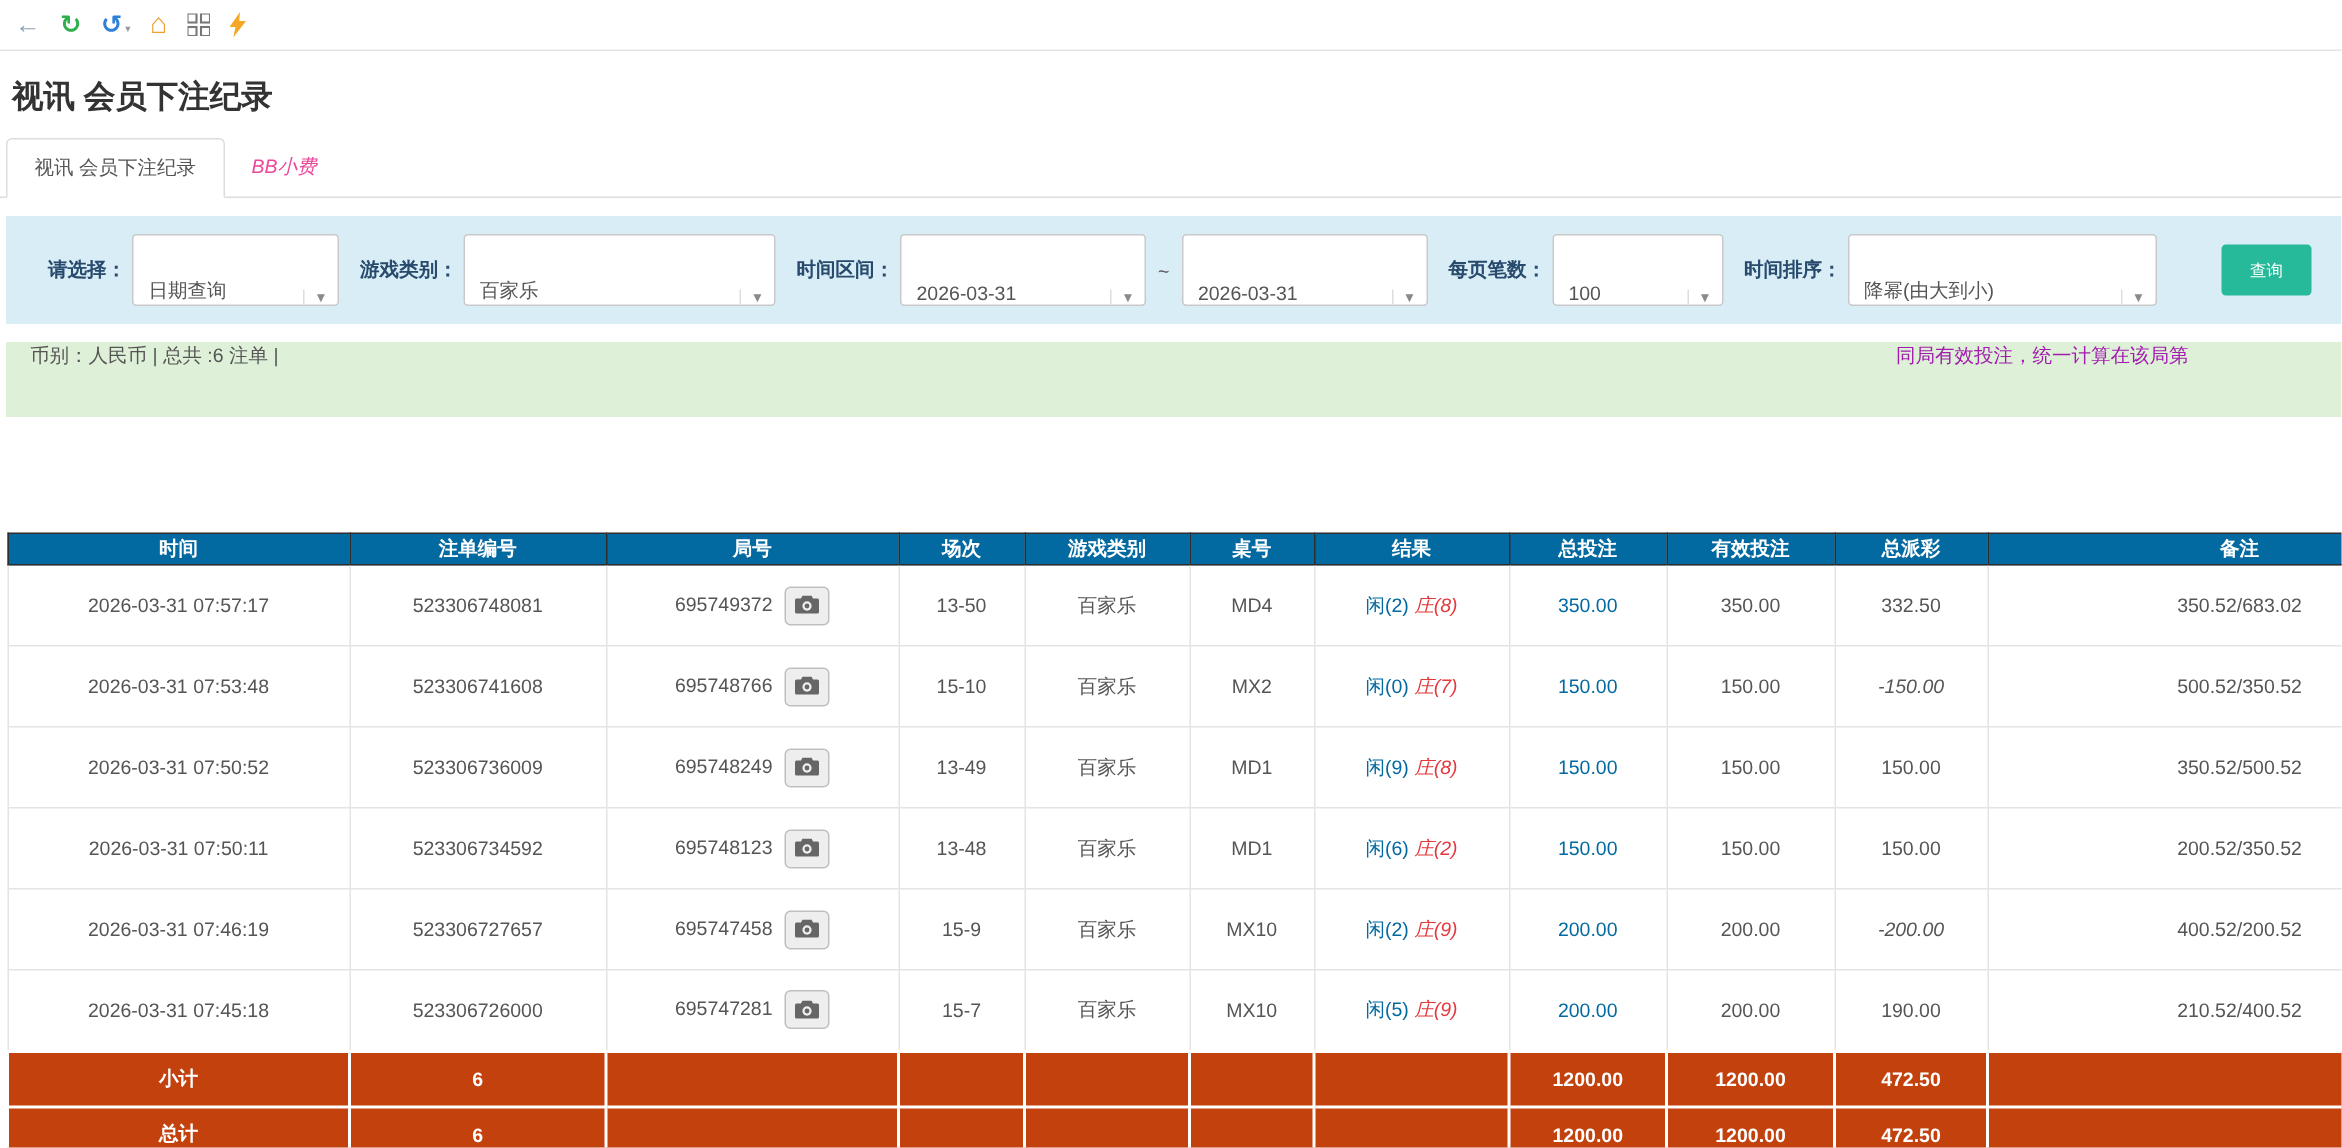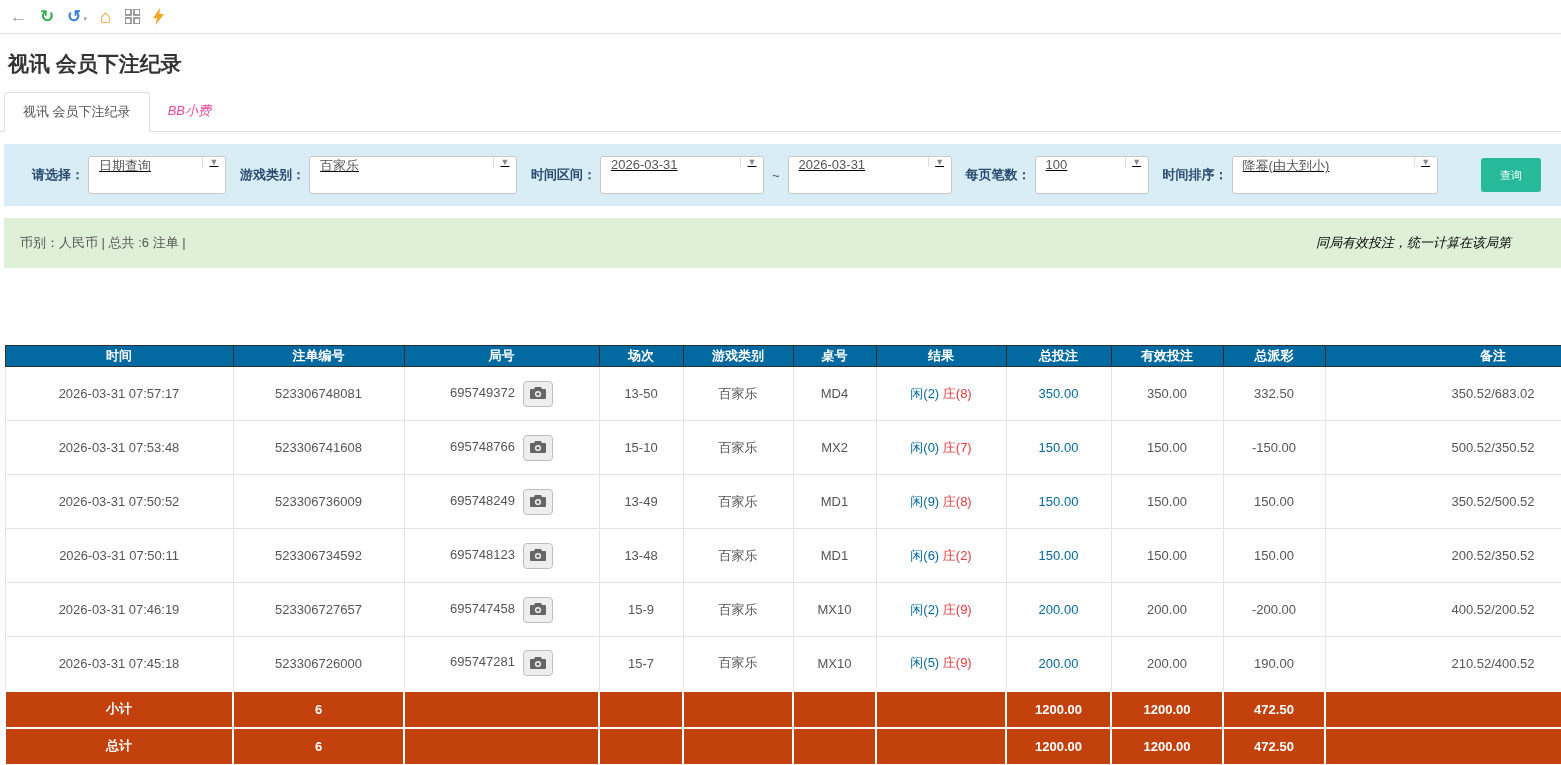--- a/index.html
+++ b/index.html
@@ -26,48 +26,48 @@
   .tabs { display:flex; border-bottom:1px solid #ddd; padding-left:4px; }
   .tab { padding:10px 18px; font-size:13px; cursor:pointer; margin-bottom:-1px; white-space:nowrap; }
   .tab.active { background:#fff; border:1px solid #ddd; border-bottom:1px solid #fff;
     border-radius:4px 4px 0 0; color:#555; }
   .tab.inactive { color:#ec4899;font-style:italic; }
 
   .filter-bar { margin:12px 0 0 4px; background:#d9edf7; display:flex; align-items:center;
     padding:12px 26px; }
   .f-label { color:#274a6d; font-weight:bold; font-size:13px; white-space:nowrap; margin:0 4px 0 14px; }
   .f-label.first { margin-left:2px; }
-  .combo { display:flex; align-items:flex-start; background:#fff; border:1px solid #c9c9c9;
-    border-radius:3px; height:38px; overflow:hidden; cursor:pointer;text-decoration:underline; }
+  .combo { display:flex; align-items:flex-end; background:#fff; border:1px solid #c9c9c9;
+    border-radius:3px; height:48px; overflow:hidden; cursor:pointer; }
   .combo .val { display:flex; align-items:center; padding:0 10px; font-size:13px; color:#555; flex:1;
     white-space:nowrap; overflow:hidden; }
   .combo .arrow { width:23px; border-left:1px solid #ddd; display:flex; align-items:center;
     justify-content:center; color:#8a8a8a; font-size:9px; flex:none; }
   .w-select { width:138px; } .w-game { width:208px; } .w-date { width:164px; }
   .w-size { width:114px; } .w-sort { width:206px; }
   .tilde { color:#555; font-size:13px; margin:0 8px; }
   .query-btn { margin-left:auto; margin-right:-6px; background:#26b99a; color:#fff; font-size:11px;
     border:none; height:34px; min-width:60px; padding:0 14px; border-radius:3px; cursor:pointer;
     white-space:nowrap; }
 
-  .info-bar { margin:12px 0 0 4px; background:#dff0d8; height:50px; display:flex; align-items:center;
+  .info-bar { margin:12px 0 0 4px; background:#dff0d8; height:50px; display:flex; align-items:flex-start;
     padding:0 16px; position:relative; overflow:hidden; font-size:13px; color:#555; }
-  .info-note { position:absolute; left:1312px; color:#000000; white-space:nowrap;font-style:italic; }
+  .info-note { position:absolute; left:1260px; color:#a21caf; white-space:nowrap; }
 
   
   .records { margin:77px 0 0 4px; border-collapse:collapse; table-layout:fixed;
     width:1656px; font-size:13px; }
   .records th { background:#0369a1; color:#fff; height:21px; font-weight:bold;
     border:1px solid #2e2e2e; text-align:center; }
   .records tbody td { background:#fff; border:1px solid #e4e4e4; height:54px;
     text-align:center; color:#555; vertical-align:middle; }
   .records tfoot td { background:#c2410c; color:#fff; font-weight:bold; height:37px;
     border:2px solid #fff; text-align:center; }
   .blue { color:#0369a1; }
-  .red { color:#e4393c; }
+  .red { color:#e4393c;font-style:italic; }
   .cam-btn { display:inline-flex; width:30px; height:26px; background:#eee; border:1px solid #bfbfbf;
     border-radius:4px; align-items:center; justify-content:center; margin-left:8px;
     vertical-align:middle; cursor:pointer; }
 </style>
 </head>
 <body>
 
 <div class="browser-bar">
   <span class="nav-icon icon-back">←</span>
   <span class="nav-icon icon-refresh">↻</span>

